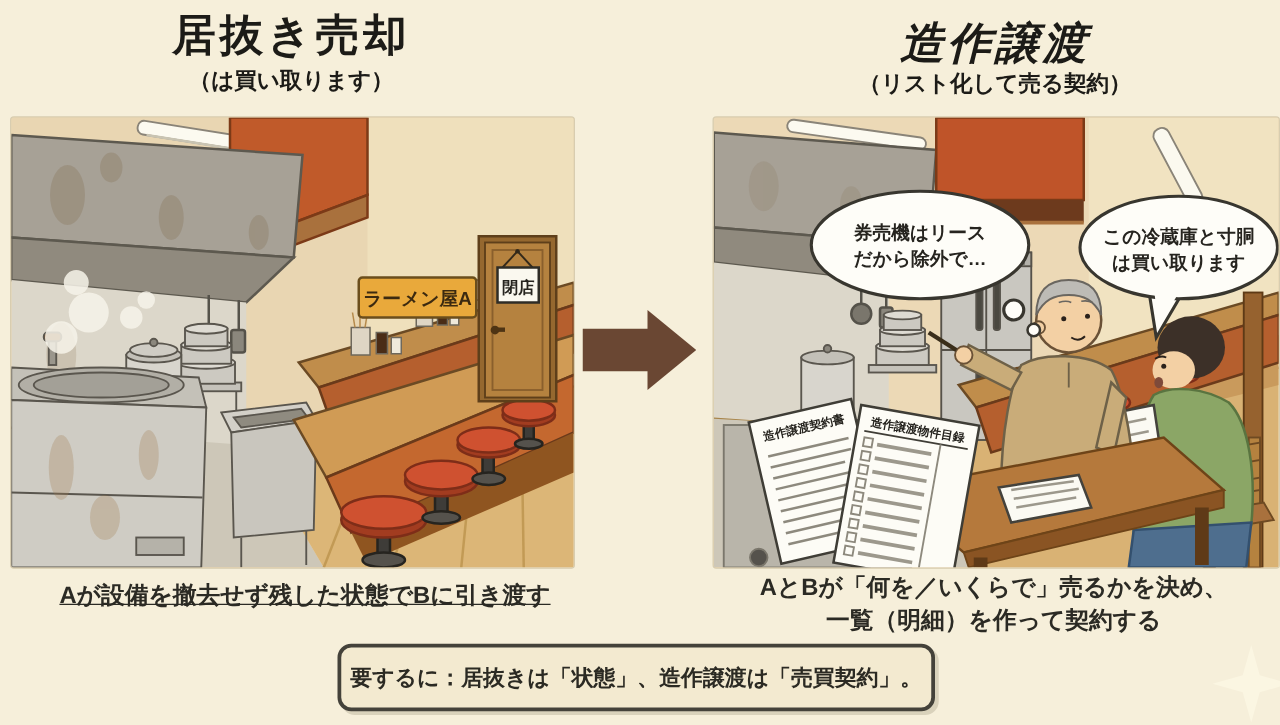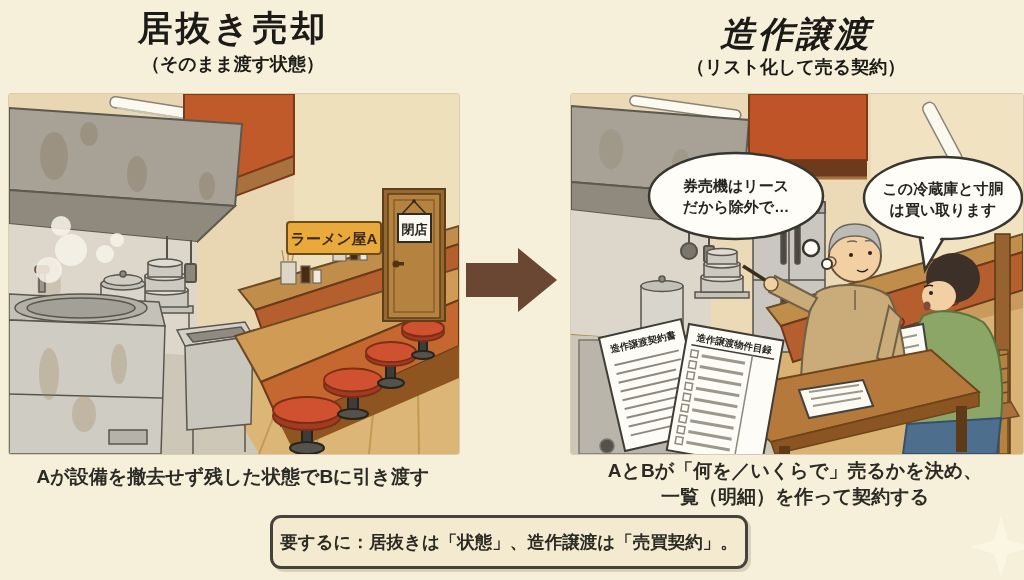--- a/index.html
+++ b/index.html
@@ -19,21 +19,21 @@
   .sparkle{width:62px;height:62px;background:#fbf6e2;
            clip-path:polygon(50% 0%,61% 39%,100% 50%,61% 61%,50% 100%,39% 61%,0% 50%,39% 39%);}
   svg text{font-family:"Liberation Sans","DejaVu Sans",sans-serif;font-weight:bold;}
 </style>
 </head>
 <body>
 
 <div class="stage">
 
   <div class="abs title" style="left:8px;top:5px;width:450px;">居抜き売却</div>
-  <div class="abs subtitle" style="left:8px;top:52px;width:450px;">（そのまま渡す状態）</div>
+  <div class="abs subtitle" style="left:8px;top:52px;width:450px;">（は買い取ります）</div>
   <div class="abs title" style="left:570px;top:11px;width:452px;font-style:italic;">造作譲渡</div>
   <div class="abs panel" style="left:8px;top:93px;width:450px;height:360px;">
   <svg viewBox="0 0 450 360" width="450" height="360">
 
     <rect width="450" height="360" fill="#e9d6b2"></rect>
     <polygon points="285,0 450,0 450,330 285,335" fill="#efe0bc"></polygon>
 
     <polygon points="0,248 190,258 250,360 0,360" fill="#cdc7b8"></polygon>
     <polygon points="190,258 450,215 450,360 250,360" fill="#dcb677"></polygon>
     <g stroke="#c29a55" stroke-width="2">
@@ -413,21 +413,21 @@
     <g>
       <polygon points="348,138 374,142 354,176" fill="#fefdf8" stroke="#38362f" stroke-width="2.5"></polygon>
       <ellipse cx="372" cy="104" rx="79" ry="41" fill="#fefdf8" stroke="#38362f" stroke-width="2.5"></ellipse>
       <polygon points="352,136 372,140 356,168" fill="#fefdf8"></polygon>
       <text x="372" y="100" font-size="15" text-anchor="middle" fill="#26241f">この冷蔵庫と寸胴</text>
       <text x="372" y="121" font-size="15" text-anchor="middle" fill="#26241f">は買い取ります</text>
     </g>
   </svg>
   </div>
 
-  <div class="abs caption" style="left:8px;top:464px;width:450px;">Aが設備を撤去せず残した状態でBに引き渡す</div>
+  <div class="abs caption" style="left:19px;top:464px;width:450px;text-decoration:underline;">Aが設備を撤去せず残した状態でBに引き渡す</div>
   <div class="abs caption" style="left:560px;top:458px;width:470px;">
     <div>AとBが「何を／いくらで」売るかを決め、</div>
     <div>一覧（明細）を作って契約する</div>
   </div>
 
   <div class="abs summary-box" style="left:270px;top:515px;width:478px;height:54px;">
     <div class="summary-line">要するに：居抜きは「状態」、造作譲渡は「売買契約」。</div>
   </div>
 
   <div class="abs sparkle" style="left:970px;top:516px;"></div>

